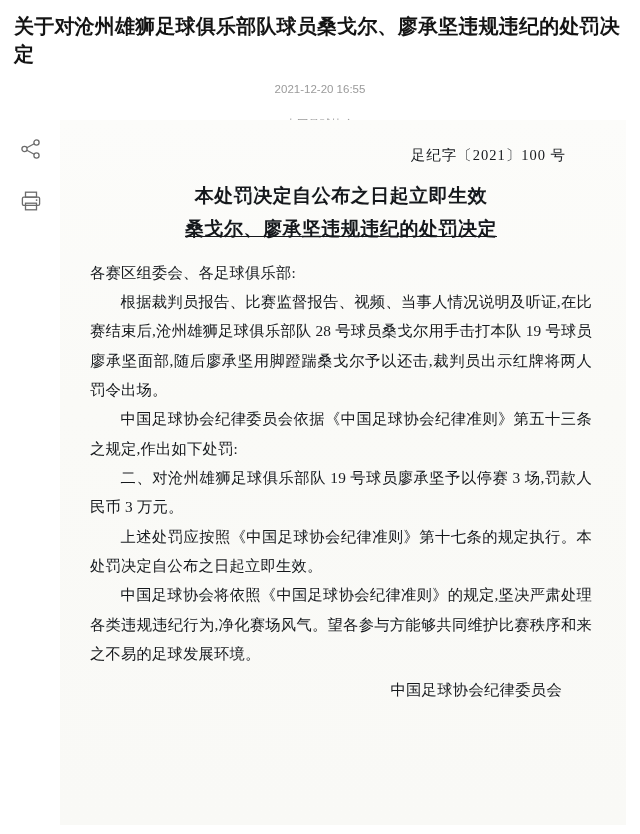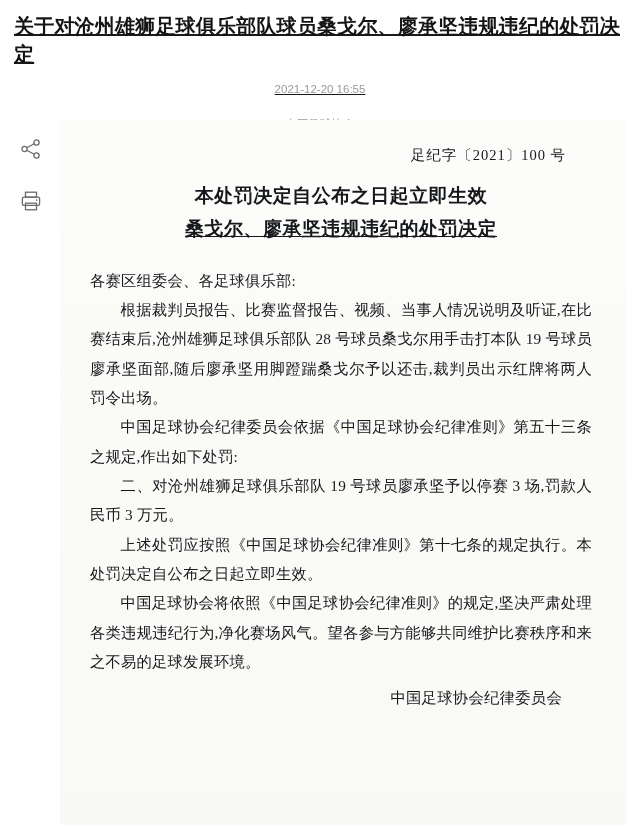--- a/index.html
+++ b/index.html
@@ -12,21 +12,20 @@
     height: 834px;
     position: relative;
     font-family: "Liberation Sans", sans-serif;
     color: #1a1a1a;
     overflow: hidden;
   }
 
   
   .article-header {
     padding: 12px 14px 0 14px;
-    text-decoration: underline;
   }
   .article-title {
     font-size: 20px;
     font-weight: bold;
     line-height: 1.42;
     letter-spacing: 0.2px;
     color: #141414;
     margin: 0;
   }
   .meta-row {
@@ -94,21 +93,21 @@
 
   .doc-heading {
     text-align: center;
     font-size: 19px;
     font-weight: bold;
     line-height: 1.75;
     letter-spacing: 0.5px;
   }
   .doc-heading .line2 { display: block; text-decoration: underline; }
 
-  .doc-body { margin-top: 20px; }
+  .doc-body { margin-top: 12px; }
   .doc-body p {
     margin: 0;
     font-size: 15.3px;
     line-height: 1.92;
     text-align: justify;
     text-justify: inter-ideograph;
     letter-spacing: 0.2px;
   }
   .indent { text-indent: 2em; }
 

